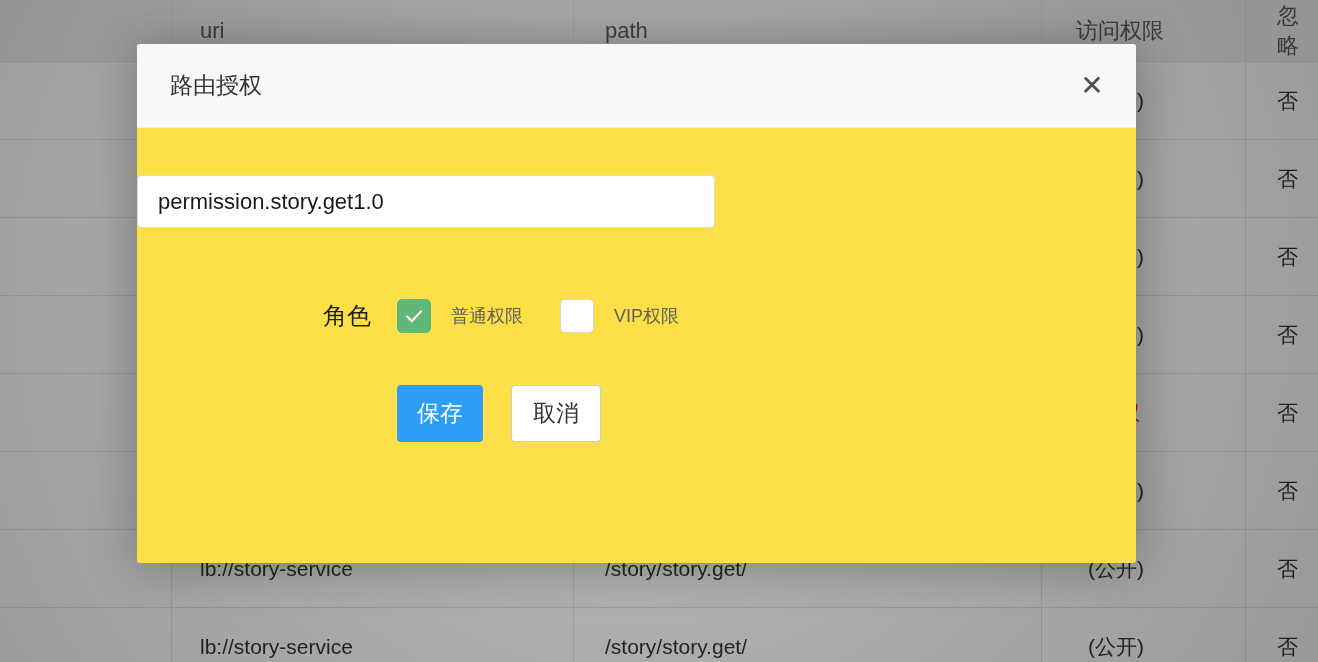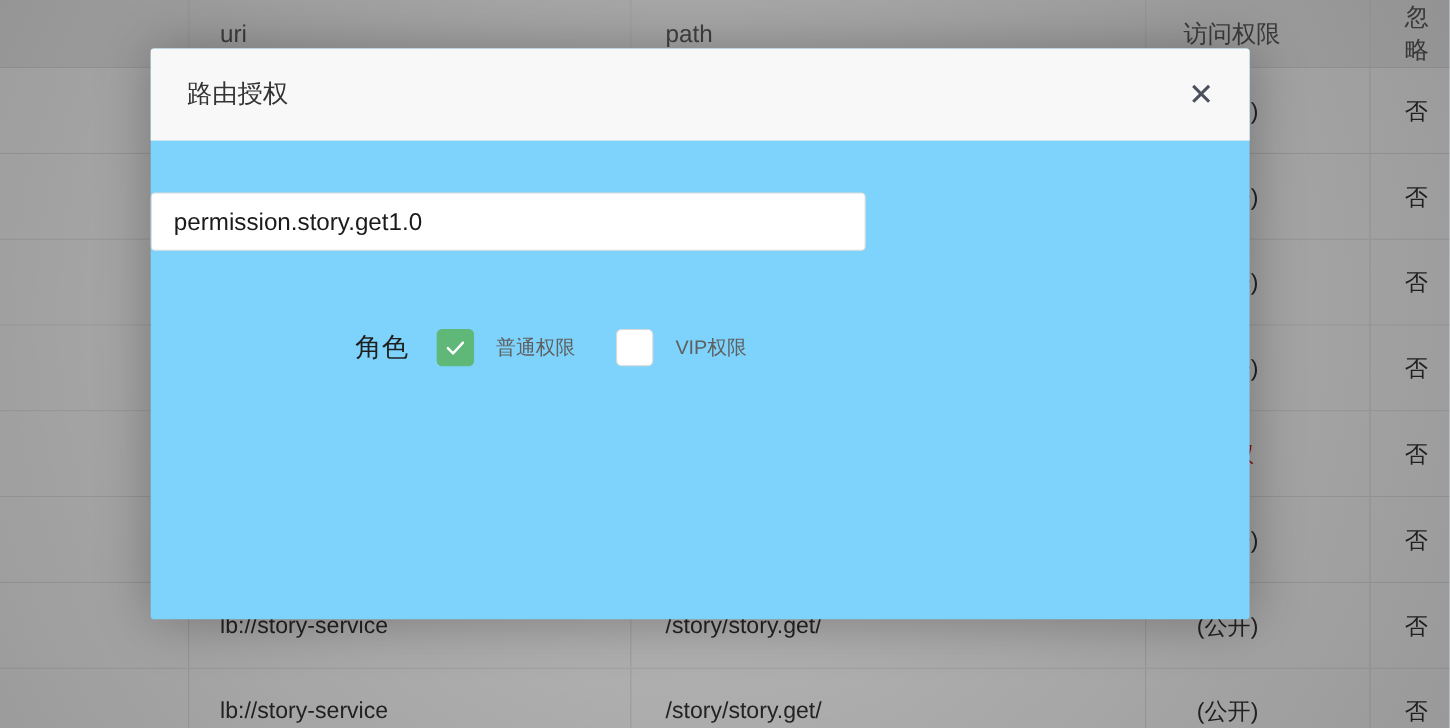--- a/index.html
+++ b/index.html
@@ -31,21 +31,21 @@
 
   
   .shade {
     position:absolute; inset:0; z-index:10;
     background:radial-gradient(circle at 630px 290px, rgba(0,0,0,0.26) 0%, rgba(0,0,0,0.40) 100%);
   }
 
   
   .modal {
     position:absolute; left:137px; top:44px; width:999px; height:519px;
-    background:#7dd3fc; z-index:20; border-radius:3px;
+    background:#fde047; z-index:20; border-radius:3px;
     box-shadow:1px 1px 50px rgba(0,0,0,.3);
   }
   .modal-header {
     height:84px; background:#f8f8f8; border-bottom:1px solid #eee;
     border-radius:3px 3px 0 0; display:flex; align-items:center;
     padding-left:33px; position:relative;
   }
   .modal-title { font-size:23px; color:#333; }
   .modal-close {
     position:absolute; right:22px; top:50%; transform:translateY(-50%);
@@ -54,21 +54,21 @@
   }
   .modal-body { padding-top:47px; }
   .form-row { display:flex; align-items:center; }
   .form-label {
     width:260px; text-align:right; padding-right:26px;
     font-size:24px; color:#1f1f1f; flex:none;
   }
   .row-id { margin-bottom:71px; }
   .row-role { margin-bottom:52px;margin-top:30px; }
   .text-input {
-    width:650px; height:53px; border:1px solid #dcdcdc; border-radius:4px;
+    width:578px; height:53px; border:1px solid #dcdcdc; border-radius:4px;
     font-size:22px; color:#1a1a1a; padding:0 20px; outline:none;
     font-family:"Liberation Sans","DejaVu Sans",sans-serif; background:#fff;
   }
   .checkbox {
     width:34px; height:34px; border-radius:5px; background:#fff;
     border:1px solid #d8d8d8; display:flex; align-items:center; justify-content:center;
     cursor:pointer; flex:none;
   }
   .checkbox.checked { background:var(--green); border-color:var(--green); }
   .checkbox svg { display:none; }
@@ -181,15 +181,20 @@
           <path d="M4.5 12.5l5.2 5.2L19.5 7" stroke="#fff" stroke-width="2.4" fill="none" stroke-linecap="round" stroke-linejoin="round"></path>
         </svg>
       </span>
       <span class="cb-label">普通权限</span>
       <span class="checkbox cb-gap">
         
       </span>
       <span class="cb-label">VIP权限</span>
     </div>
 
+    <div class="form-row row-buttons">
+      <span class="form-label"></span>
+      <button class="btn btn-save">保存</button>
+      <button class="btn btn-cancel">取消</button>
+    </div>
 
   </div>
 </div>
 
 </body></html>

